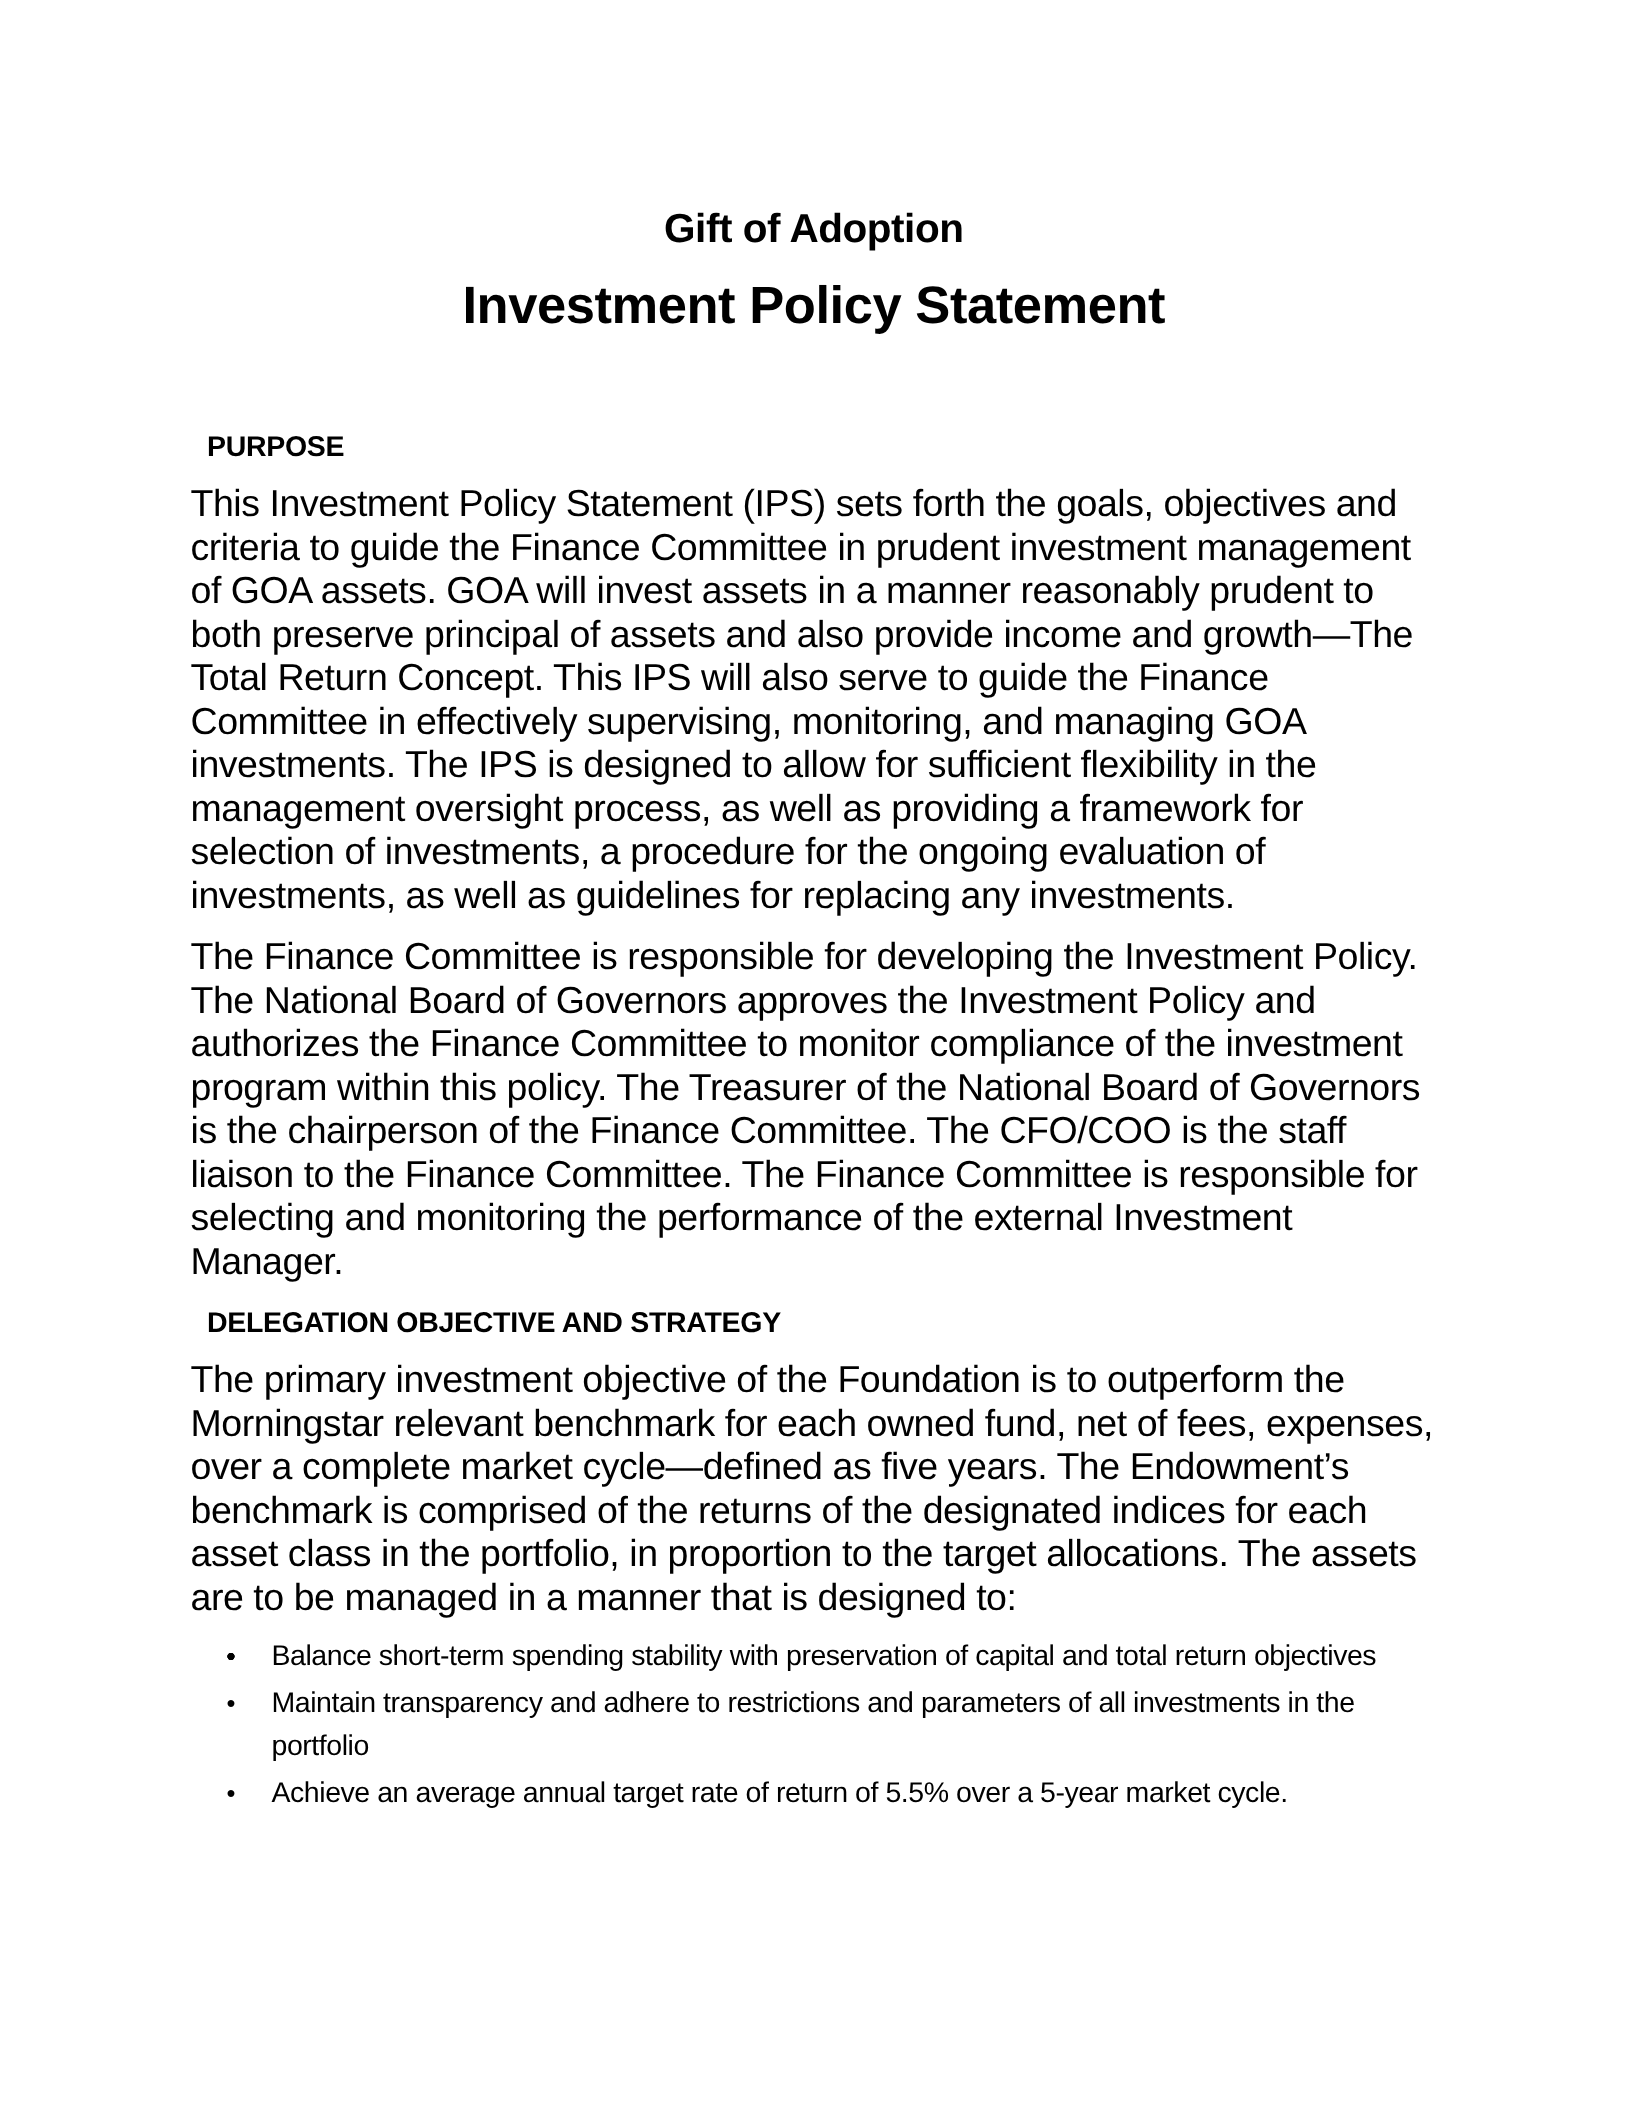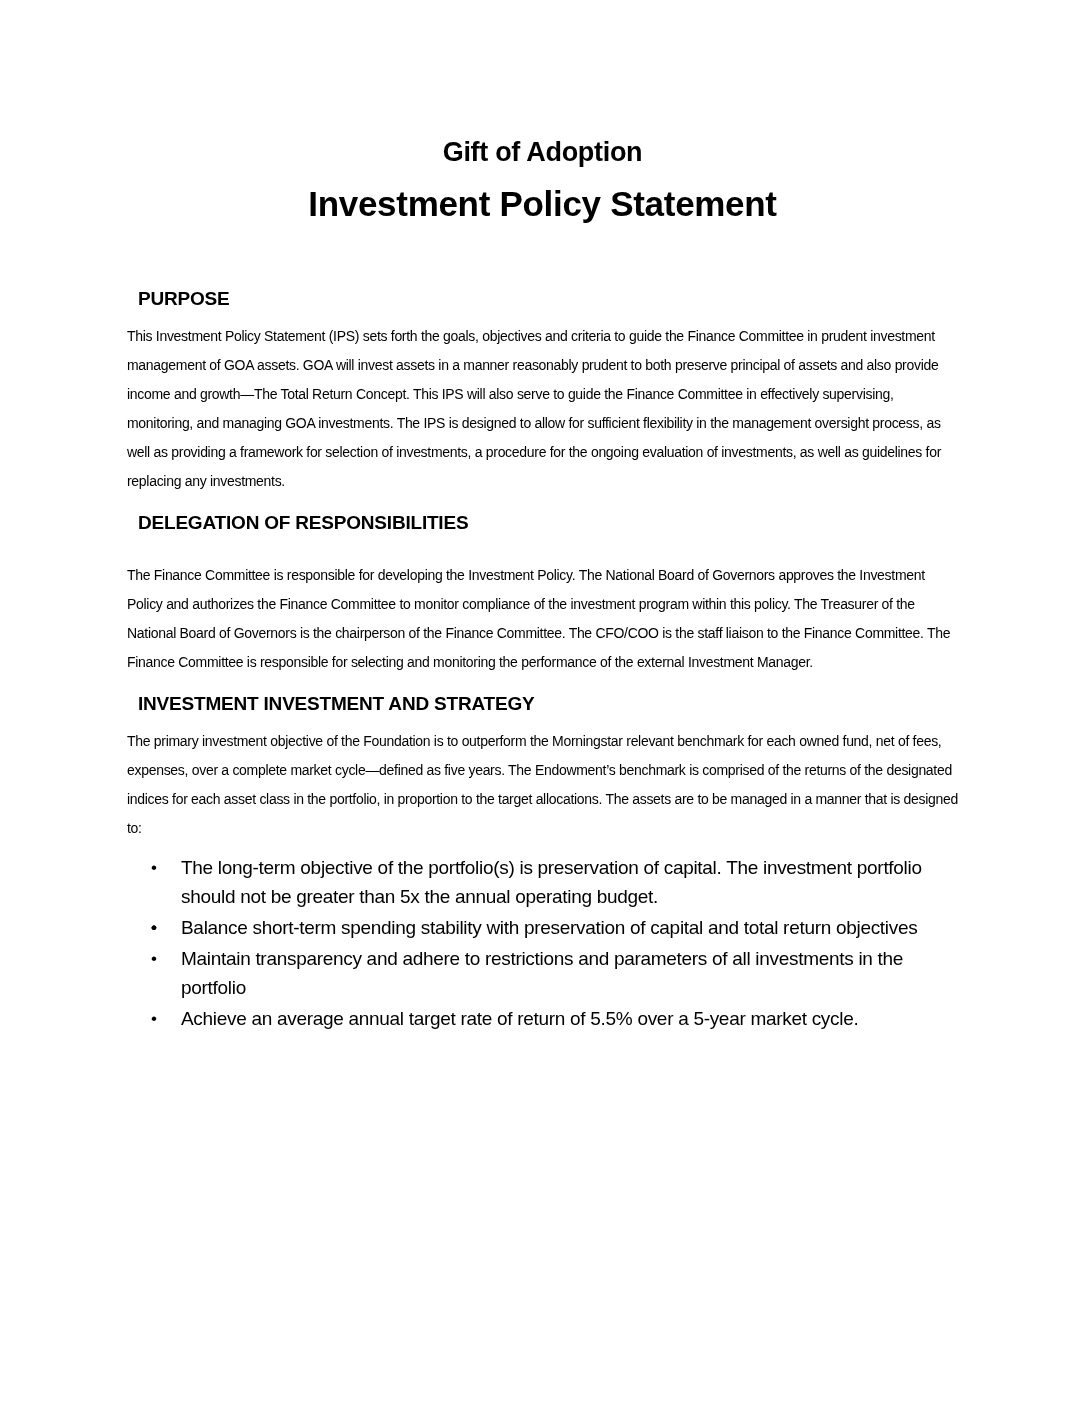--- a/index.html
+++ b/index.html
@@ -42,21 +42,21 @@
     font-size: 19px;
     font-weight: 700;
     line-height: 29px;
     margin: 0 0 9px 11px;
     letter-spacing: -0.2px;
   }
   .section-heading.extra-space {
     margin-bottom: 24px;
   }
   .body-para {
-    font-size: 14px;
+    font-size: 25px;
     font-weight: 400;
     line-height: 29px;
     margin: 0 0 8px 0;
     letter-spacing: -0.3px;
     text-align: left;
   }
   .bullet-list {
     list-style: none;
     margin: 10px 0 0 0;
     padding: 0;
@@ -85,32 +85,30 @@
   <h1 class="doc-title">Gift of Adoption</h1>
 
   <h1 class="doc-subtitle">Investment Policy Statement</h1>
 
   <div class="section">
     <h2 class="section-heading">PURPOSE</h2>
     <p class="body-para">This Investment Policy Statement (IPS) sets forth the goals, objectives and criteria to guide the Finance Committee in prudent investment management of GOA assets.  GOA will invest assets in a manner reasonably prudent to both preserve principal of assets and also provide income and growth—The Total Return Concept.  This IPS will also serve to guide the Finance Committee in effectively supervising, monitoring, and managing GOA investments.  The IPS is designed to allow for sufficient flexibility in the management oversight process, as well as providing a framework for selection of investments, a procedure for the ongoing evaluation of investments, as well as guidelines for replacing any investments.</p>
   </div>
 
   <div class="section">
-    <h2 class="section-heading extra-space">DELEGATION OF RESPONSIBILITIES</h2>
     <p class="body-para">The Finance Committee is responsible for developing the Investment Policy. The National Board of Governors approves the Investment Policy and authorizes the Finance Committee to monitor compliance of the investment program within this policy. The Treasurer of the National Board of Governors is the chairperson of the Finance Committee. The CFO/COO is the staff liaison to the Finance Committee. The Finance Committee is responsible for selecting and monitoring the performance of the external Investment Manager.</p>
   </div>
 
   <div class="section">
-    <h2 class="section-heading">INVESTMENT INVESTMENT AND STRATEGY</h2>
+    <h2 class="section-heading">DELEGATION OBJECTIVE AND STRATEGY</h2>
     <p class="body-para">The primary investment objective of the Foundation is to outperform the Morningstar relevant benchmark for each owned fund, net of fees, expenses, over a complete market cycle—defined as five years.  The Endowment’s benchmark is comprised of the returns of the designated indices for each asset class in the portfolio, in proportion to the target allocations.  The assets are to be managed in a manner that is designed to:</p>
 
     <ul class="bullet-list">
       <li>
         <span class="bullet-dot">•</span>
-        <span>The long-term objective of the portfolio(s) is preservation of capital.  The investment portfolio should not be greater than 5x the annual operating budget.</span>
       </li>
       <li>
         <span class="bullet-dot">•</span>
       </li>
       <li>
         <span class="bullet-dot">•</span>
       </li>
       <li>
         <span class="bullet-dot">•</span>
         <span>Balance short-term spending stability with preservation of capital and total return objectives</span>

